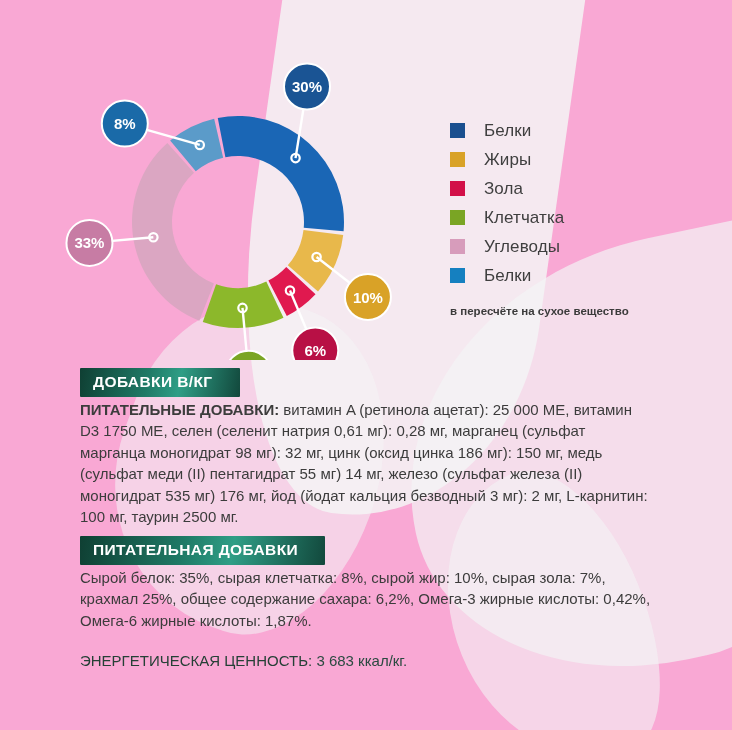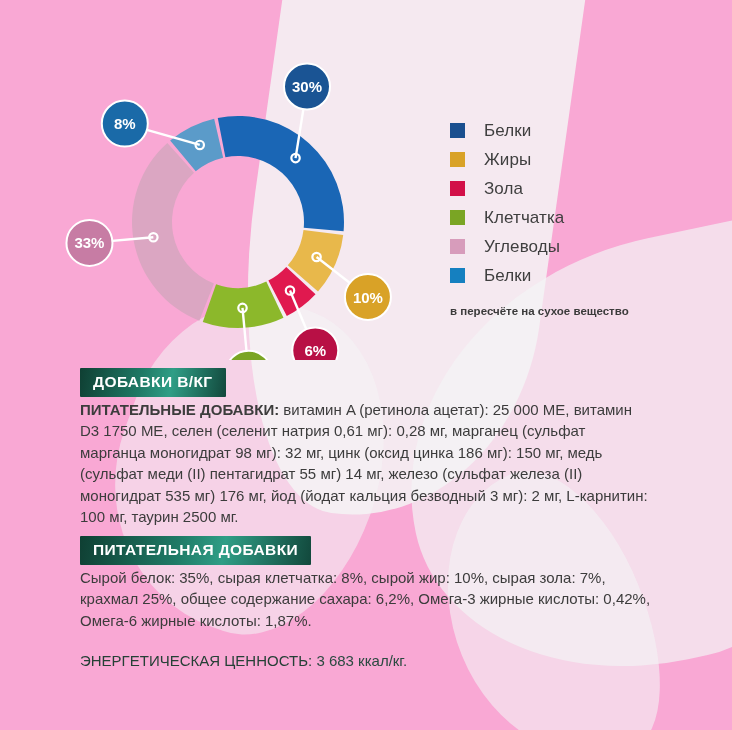--- a/index.html
+++ b/index.html
@@ -33,21 +33,21 @@
   .legend{position:absolute;left:450px;top:116px;width:250px;}
   .legend-row{display:flex;align-items:center;height:29px;}
   .legend-swatch{width:15px;height:15px;flex:0 0 15px;margin-right:19px;}
   .legend-label{font-size:17px;color:#3f3f3f;letter-spacing:.1px;white-space:nowrap;}
   .legend-note{margin-top:13px;font-size:11.5px;font-weight:bold;color:#3b3b3b;line-height:1.45;}
 
   
   .section{position:absolute;left:80px;width:575px;}
   .sec-head{
     display:inline-block;
-    padding:5px 13px 6px 13px;
+    padding:5px 27px 6px 13px;
     font-size:15.5px;font-weight:bold;letter-spacing:.4px;
     color:#ffffff;
     background:linear-gradient(100deg,#0f3f33 0%,#1f7a66 42%,#2f9e86 62%,#12483c 100%);
     border-radius:1px;
     white-space:nowrap;
   }
   .sec-body{
     margin-top:2px;
     font-size:15px;line-height:1.43;color:#3c3c3c;
     text-align:left;

